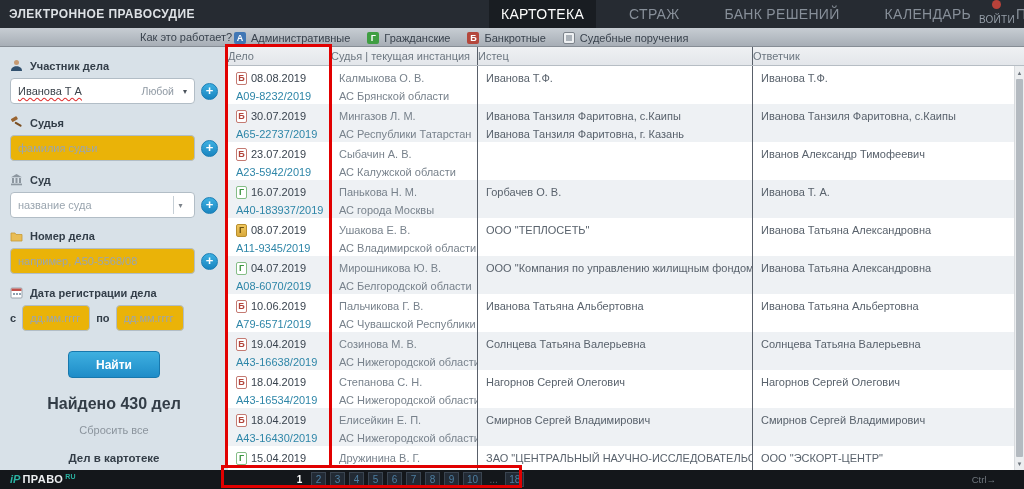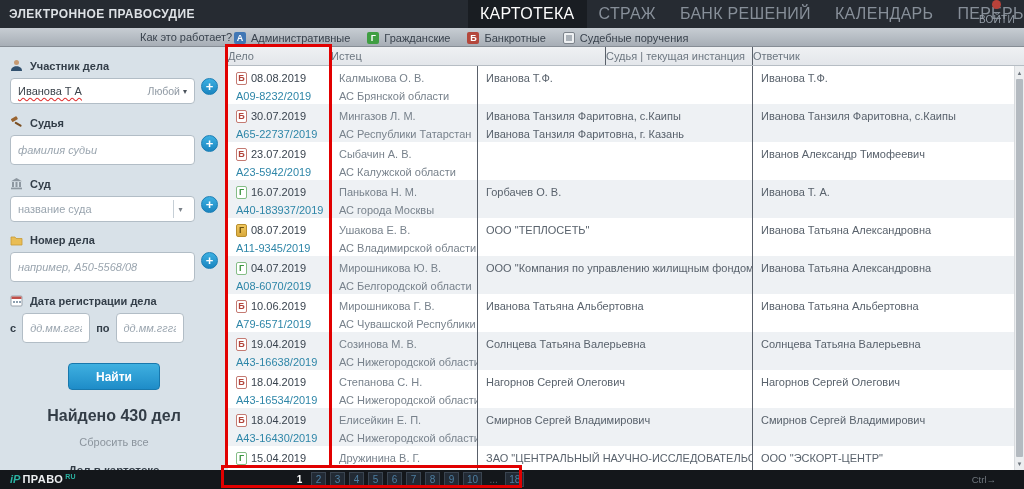--- a/index.html
+++ b/index.html
@@ -4,21 +4,21 @@
 <style>
   * { margin:0; padding:0; box-sizing:border-box; }
   html,body { background:#444; }
   body { font-family:"Liberation Sans", sans-serif; }
   #app { position:relative; width:1024px; height:489px; background:#fff; overflow:hidden; }
 
   
   .topbar { position:absolute; left:0; top:0; width:100%; height:28px; background:#262b32; }
   .brand { position:absolute; left:9px; top:7px; color:#dde1e5; font-size:12px; font-weight:bold; letter-spacing:.4px; }
   .nav { position:absolute; left:468px; top:0; height:28px; display:flex; }
-  .nav-item { display:flex; align-items:center; padding:0 12px; color:#878f99; font-size:16px; letter-spacing:.3px; cursor:pointer; white-space:nowrap; }
+  .nav-item { display:flex; align-items:center; padding:0 12px; color:#878f99; font-size:14px; letter-spacing:.3px; cursor:pointer; white-space:nowrap;margin-left:21px; }
   .nav-item.active { background:#191d22; color:#fdfdfd; }
   .login { position:absolute; right:9px; top:0; height:28px; display:flex; align-items:center; gap:5px; cursor:pointer;flex-direction:column; }
   .login-dot { width:9px; height:9px; border-radius:50%; background:#b8423a; }
   .login-label { color:#959ea8; font-size:10px; letter-spacing:.3px; }
 
   
   .filterbar { position:absolute; left:0; top:28px; width:100%; height:19px;
     background:linear-gradient(#c7cdd3,#a7aeb6); border-bottom:1px solid #868d95; }
   .fb-title { position:absolute; left:9px; top:18px; font-size:11px; font-weight:bold; color:#2e3741; }
   .fb-help { position:absolute; left:140px; top:3px; font-size:11px; color:#39424d; cursor:pointer; }
@@ -27,28 +27,28 @@
   .tab-badge { width:12px; height:12px; border-radius:2px; color:#fff; font-size:9px; font-weight:bold;
     display:flex; align-items:center; justify-content:center; }
   .tab-badge.square { background:#eef0f2; border:1px solid #7d848c; }
   .tab-badge.square::after { content:""; width:6px; height:6px; background:#aab1b8; }
   .fb-tab-label { font-size:11px; color:#39424d; }
 
   
   .sidebar { position:absolute; left:0; top:47px; width:228px; height:423px; background:#d8e1e8; overflow:hidden; }
   .field { margin:12px 10px 0 10px; }
   .field-label { display:flex; align-items:center; gap:7px; font-size:11px; font-weight:bold; color:#323d48; margin-bottom:6px; }
-  .input-row { display:flex; align-items:flex-start; gap:6px; }
+  .input-row { display:flex; align-items:center; gap:6px; }
   .inputbox { flex:1; height:26px; background:#fff; border:1px solid #b2bdc6; border-radius:4px;
     display:flex; align-items:center; padding:0 7px; font-size:11px; color:#3c434b; position:relative; }
   .wavy { text-decoration:underline; text-decoration-style:wavy; text-decoration-color:#e03030; text-underline-offset:2px; }
-  .any { margin-left:auto; display:flex; align-items:center; gap:3px; color:#8e98a2; font-size:10.5px; cursor:pointer; }
+  .any { margin-left:auto; display:flex; align-items:center; gap:9px; color:#8e98a2; font-size:10.5px; cursor:pointer; }
   .any .caret { color:#4a525b; font-size:8px; }
-  input.real { flex:1; height:26px; background:#ffffff; border:1px solid #b2bdc6; border-radius:4px;
-    padding:14px 7px; font-size:11px; color:#3c434b; outline:none; width:100%; font-family:"Liberation Sans",sans-serif;font-style:italic; }
+  input.real { flex:1; height:26px; background:#eab308; border:1px solid #b2bdc6; border-radius:4px;
+    padding:4px 7px; font-size:11px; color:#3c434b; outline:none; width:100%; font-family:"Liberation Sans",sans-serif; }
   input.real::placeholder { color:#9aa5af; opacity:1; }
   .ph { color:#9aa5af; }
   .dd-btn { margin-left:auto; width:14px; height:18px; border-left:1px solid #c6cfd6; display:flex;
     align-items:center; justify-content:center; color:#7b828a; font-size:8px; cursor:pointer; }
   .plus-btn { width:17px; height:17px; border-radius:50%; border:1px solid #1a7db4;
     background:linear-gradient(#3db0e2,#1a85c0); color:#fff; font-size:13px; font-weight:bold;
     display:flex; align-items:center; justify-content:center; line-height:1; cursor:pointer; flex:none; padding-bottom:1px; }
   .date-row { display:flex; align-items:center; gap:6px; font-size:11px; font-weight:bold; color:#323d48; }
   .date-row input.real { width:68px; flex:none; }
   .find-btn { display:block; margin:20px auto 0; width:92px; height:27px;
@@ -260,22 +260,22 @@
         <span class="digit">6</span>
         <span class="digit">6</span>
         <span class="digit">2</span>
         <span class="digit">6</span>
       </div>
   </div>
 
   <div class="table">
     <div class="thead">
       <div class="th c1">Дело</div>
+      <div class="th c2 sep">Судья | текущая инстанция</div>
       <div class="th c3 sep">Истец</div>
-      <div class="th c2 sep">Судья | текущая инстанция</div>
       <div class="th c4">Ответчик</div>
     </div>
     <div id="table-body">
         <div class="trow">
           <div class="td c1"><div class="case-l1">
               <span class="case-badge badge-b">Б</span>
               <span>08.08.2019</span>
             </div><a class="case-link">А09-8232/2019</a></div>
           <div class="td c2 sep">
             <div class="judge-line">Калмыкова О. В.</div>
@@ -366,21 +366,21 @@
           <div class="td c4">
             <div class="party-line">Иванова Татьяна Александровна</div>
           </div>
         </div>
         <div class="trow">
           <div class="td c1"><div class="case-l1">
               <span class="case-badge badge-b">Б</span>
               <span>10.06.2019</span>
             </div><a class="case-link">А79-6571/2019</a></div>
           <div class="td c2 sep">
-            <div class="judge-line">Мирошникова Г. В.</div>
+            <div class="judge-line">Пальчикова Г. В.</div>
             <div class="judge-line line2">АС Чувашской Республики</div>
           </div>
           <div class="td c3 sep">
             <div class="party-line">Иванова Татьяна Альбертовна</div>
           </div>
           <div class="td c4">
             <div class="party-line">Иванова Татьяна Альбертовна</div>
           </div>
         </div>
         <div class="trow alt">

